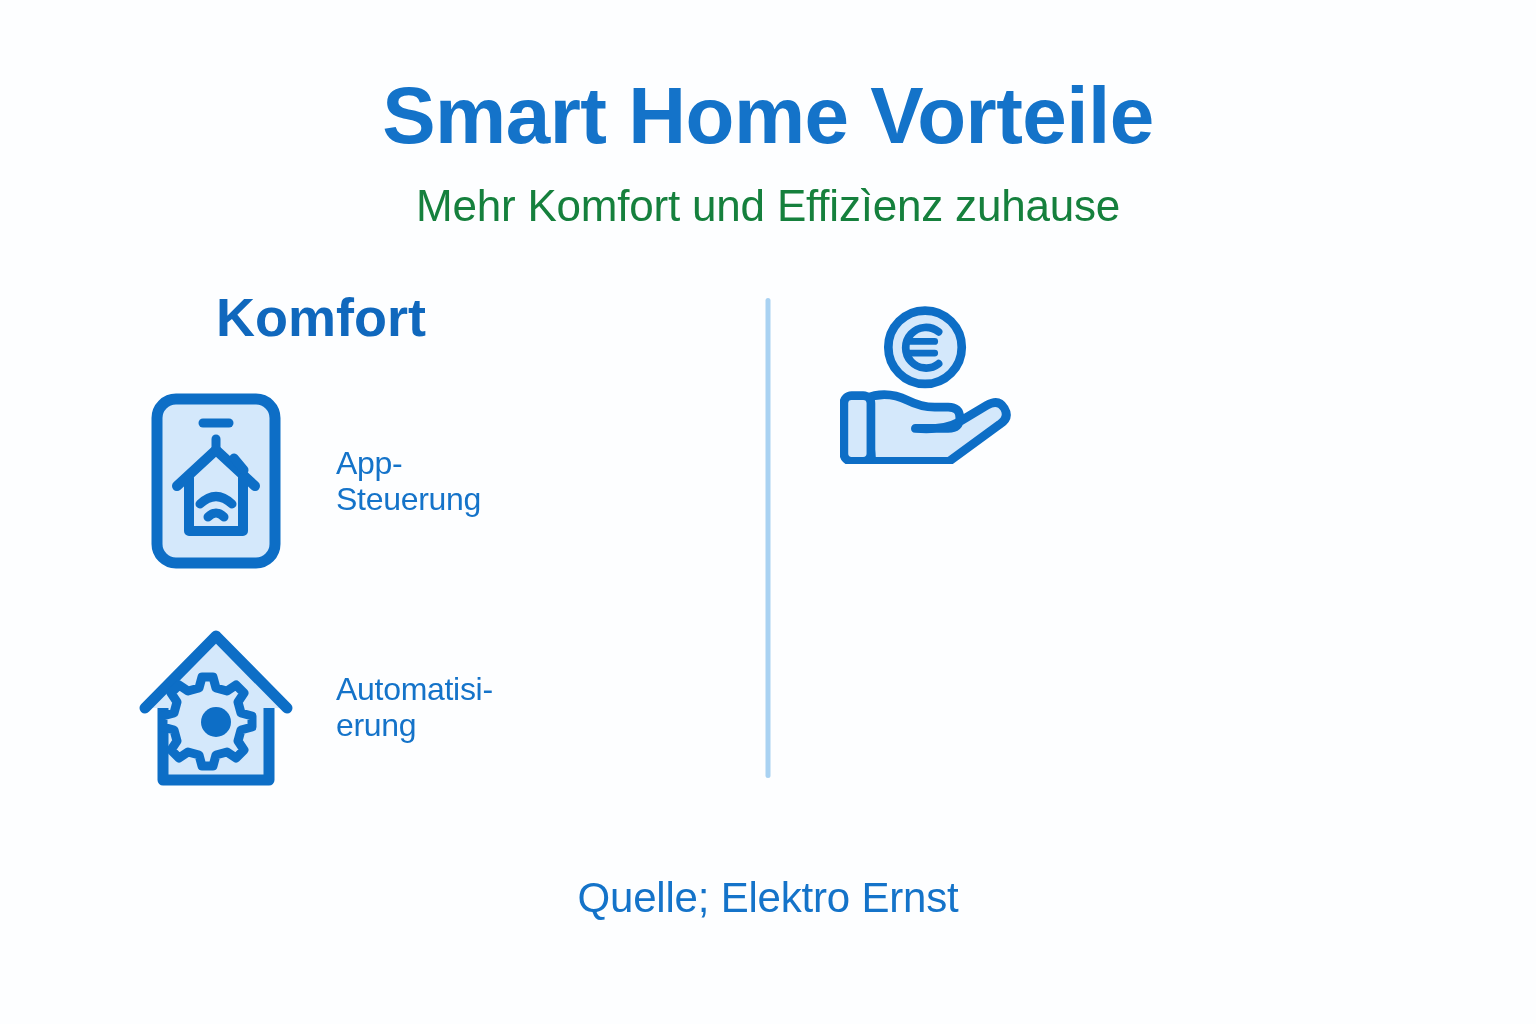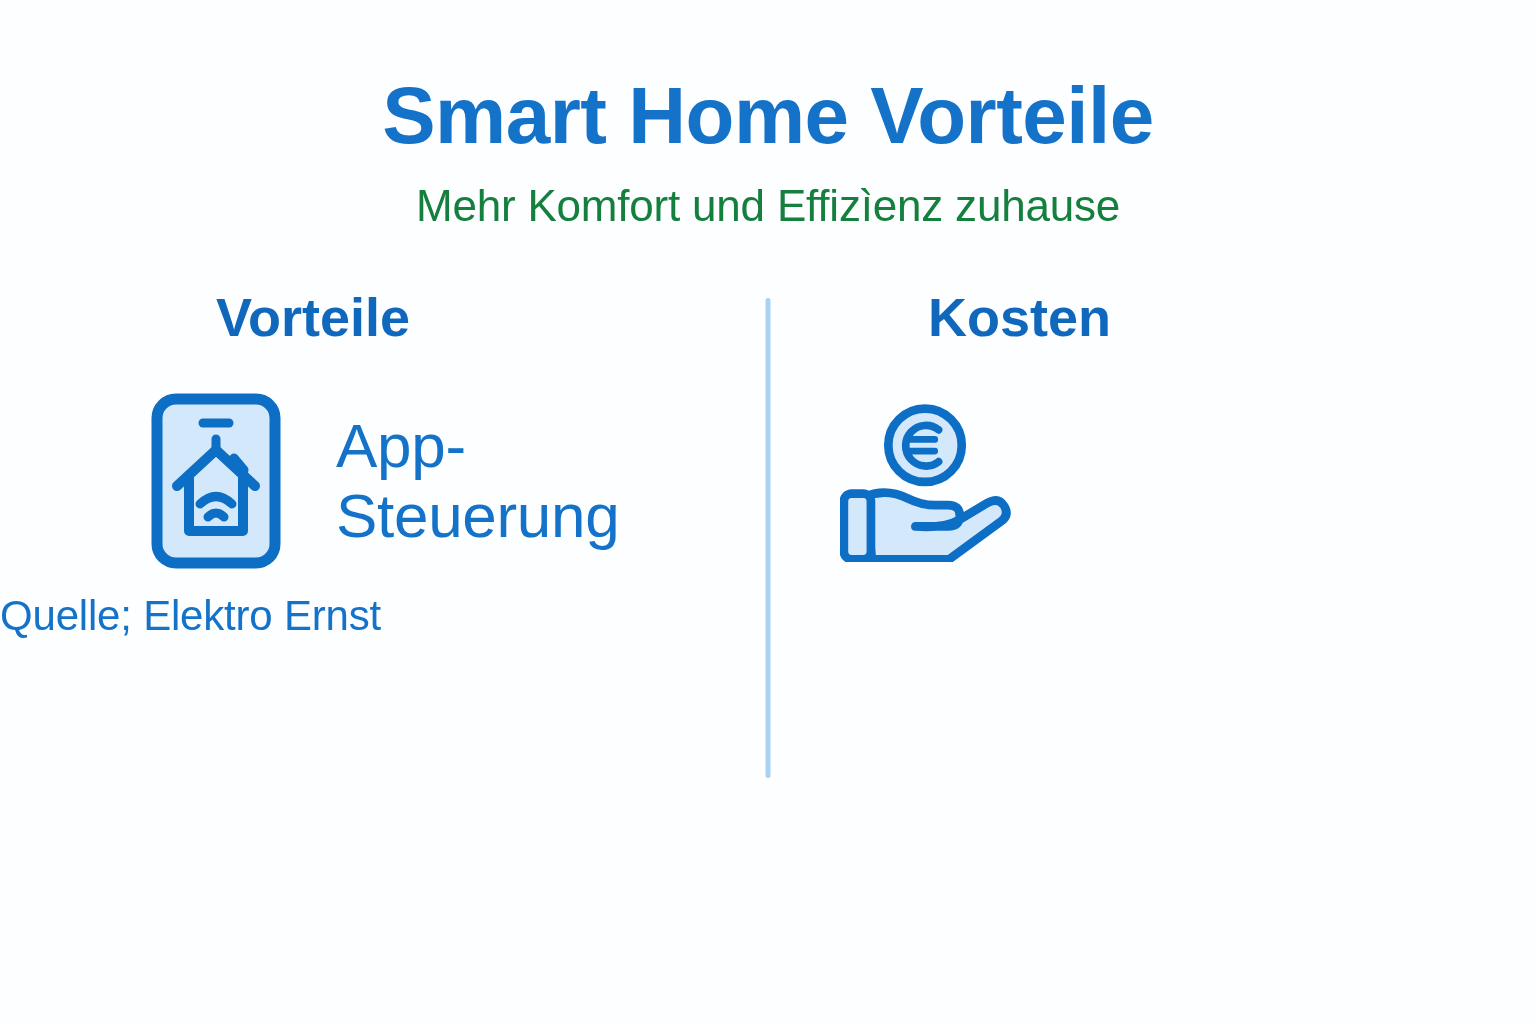--- a/index.html
+++ b/index.html
@@ -98,32 +98,33 @@
     flex: 0 0 auto;
     width: 172px;
     height: 186px;
     display: flex;
     align-items: center;
     justify-content: center;
   }
   .icon-box svg { display: block; }
 
   .item-label {
-    font-size: 62px;
+    font-size: 32px;
     font-weight: 400;
     color: #1473c9;
     line-height: 1.13;
     white-space: pre-line;
     letter-spacing: -0.3px;
   }
 
   
   .footer {
+    margin-top: 56px;
     width: 100%;
-    text-align: left;
+    text-align: center;
   }
   .source {
     font-size: 42px;
     font-weight: 400;
     color: #1473c9;
     letter-spacing: -0.2px;
   }
 </style>
 </head>
 <body>
@@ -133,21 +134,21 @@
   <div class="header">
     <h1 class="title">Smart Home Vorteile</h1>
     <p class="subtitle">Mehr Komfort und Effizìenz zuhause</p>
   </div>
 
   <div class="columns">
 
     <div class="divider"></div>
 
     <div class="column left">
-      <div class="col-heading">Vorteile</div>
+      <div class="col-heading">Komfort</div>
 
       <div class="item">
         <div class="icon-box">
           <svg width="132" height="178" viewBox="0 0 132 178" fill="none" aria-hidden="true">
             <rect x="7" y="7" width="118" height="164" rx="19" ry="19" fill="#d4e8fb" stroke="#0d6ec6" stroke-width="11"></rect>
 
             <path d="M53 31 h26" stroke="#0d6ec6" stroke-width="9" stroke-linecap="round"></path>
 
             <path d="M27 94 L66 58 L105 94" stroke="#0d6ec6" stroke-width="10" stroke-linecap="round" stroke-linejoin="round" fill="none"></path>
             <path d="M39 86 V139 H93 V86" stroke="#0d6ec6" stroke-width="10" stroke-linecap="round" stroke-linejoin="round" fill="none"></path>
@@ -156,24 +157,41 @@
             <path d="M84 66 L94 78" stroke="#0d6ec6" stroke-width="9" stroke-linecap="round"></path>
 
             <path d="M50 112 q16 -15 32 0" stroke="#0d6ec6" stroke-width="9" stroke-linecap="round" fill="none"></path>
             <path d="M58 125 q8 -8 16 0" stroke="#0d6ec6" stroke-width="9" stroke-linecap="round" fill="none"></path>
           </svg>
         </div>
         <div class="item-label">App-
 Steuerung</div>
       </div>
 
+      <div class="item">
+        <div class="icon-box">
+          <svg width="162" height="178" viewBox="0 0 162 178" fill="none" aria-hidden="true">
+
+            <path d="M28 78 V162 H134 V78" fill="#d4e8fb" stroke="#0d6ec6" stroke-width="11" stroke-linecap="round" stroke-linejoin="round"></path>
+
+            <path d="M10 90 L81 18 L152 90" fill="#d4e8fb" stroke="#0d6ec6" stroke-width="11" stroke-linecap="round" stroke-linejoin="round"></path>
+
+            <path d="M81 70
+                     l11 3 l9 -6 l8 8 l-6 9 l3 11 l11 3 v11 l-11 3 l-3 11 l6 9 l-8 8 l-9 -6
+                     l-11 3 l-3 11 h-11 l-3 -11 l-11 -3 l-9 6 l-8 -8 l6 -9 l-3 -11 l-11 -3
+                     v-11 l11 -3 l3 -11 l-6 -9 l8 -8 l9 6 l11 -3 l3 -11 h11 z" fill="#d4e8fb" stroke="#0d6ec6" stroke-width="9" stroke-linejoin="round"></path>
+            <circle cx="81" cy="104" r="15" fill="#0d6ec6"></circle>
+          </svg>
+        </div>
+        <div class="item-label">Automatisi-
+erung</div>
+      </div>
     </div>
 
     <div class="column right">
-      <div class="col-heading">Kosten</div>
 
 
       <div class="item">
         <div class="icon-box">
           <svg width="178" height="162" viewBox="0 0 178 162" fill="none" aria-hidden="true">
 
             <circle cx="88" cy="44" r="38" fill="#d4e8fb" stroke="#0d6ec6" stroke-width="9"></circle>
             <path d="M102 28 a21 21 0 1 0 0 33" fill="none" stroke="#0d6ec6" stroke-width="8" stroke-linecap="round"></path>
             <path d="M70 38 h28" stroke="#0d6ec6" stroke-width="7" stroke-linecap="round"></path>
             <path d="M70 50 h28" stroke="#0d6ec6" stroke-width="7" stroke-linecap="round"></path>

